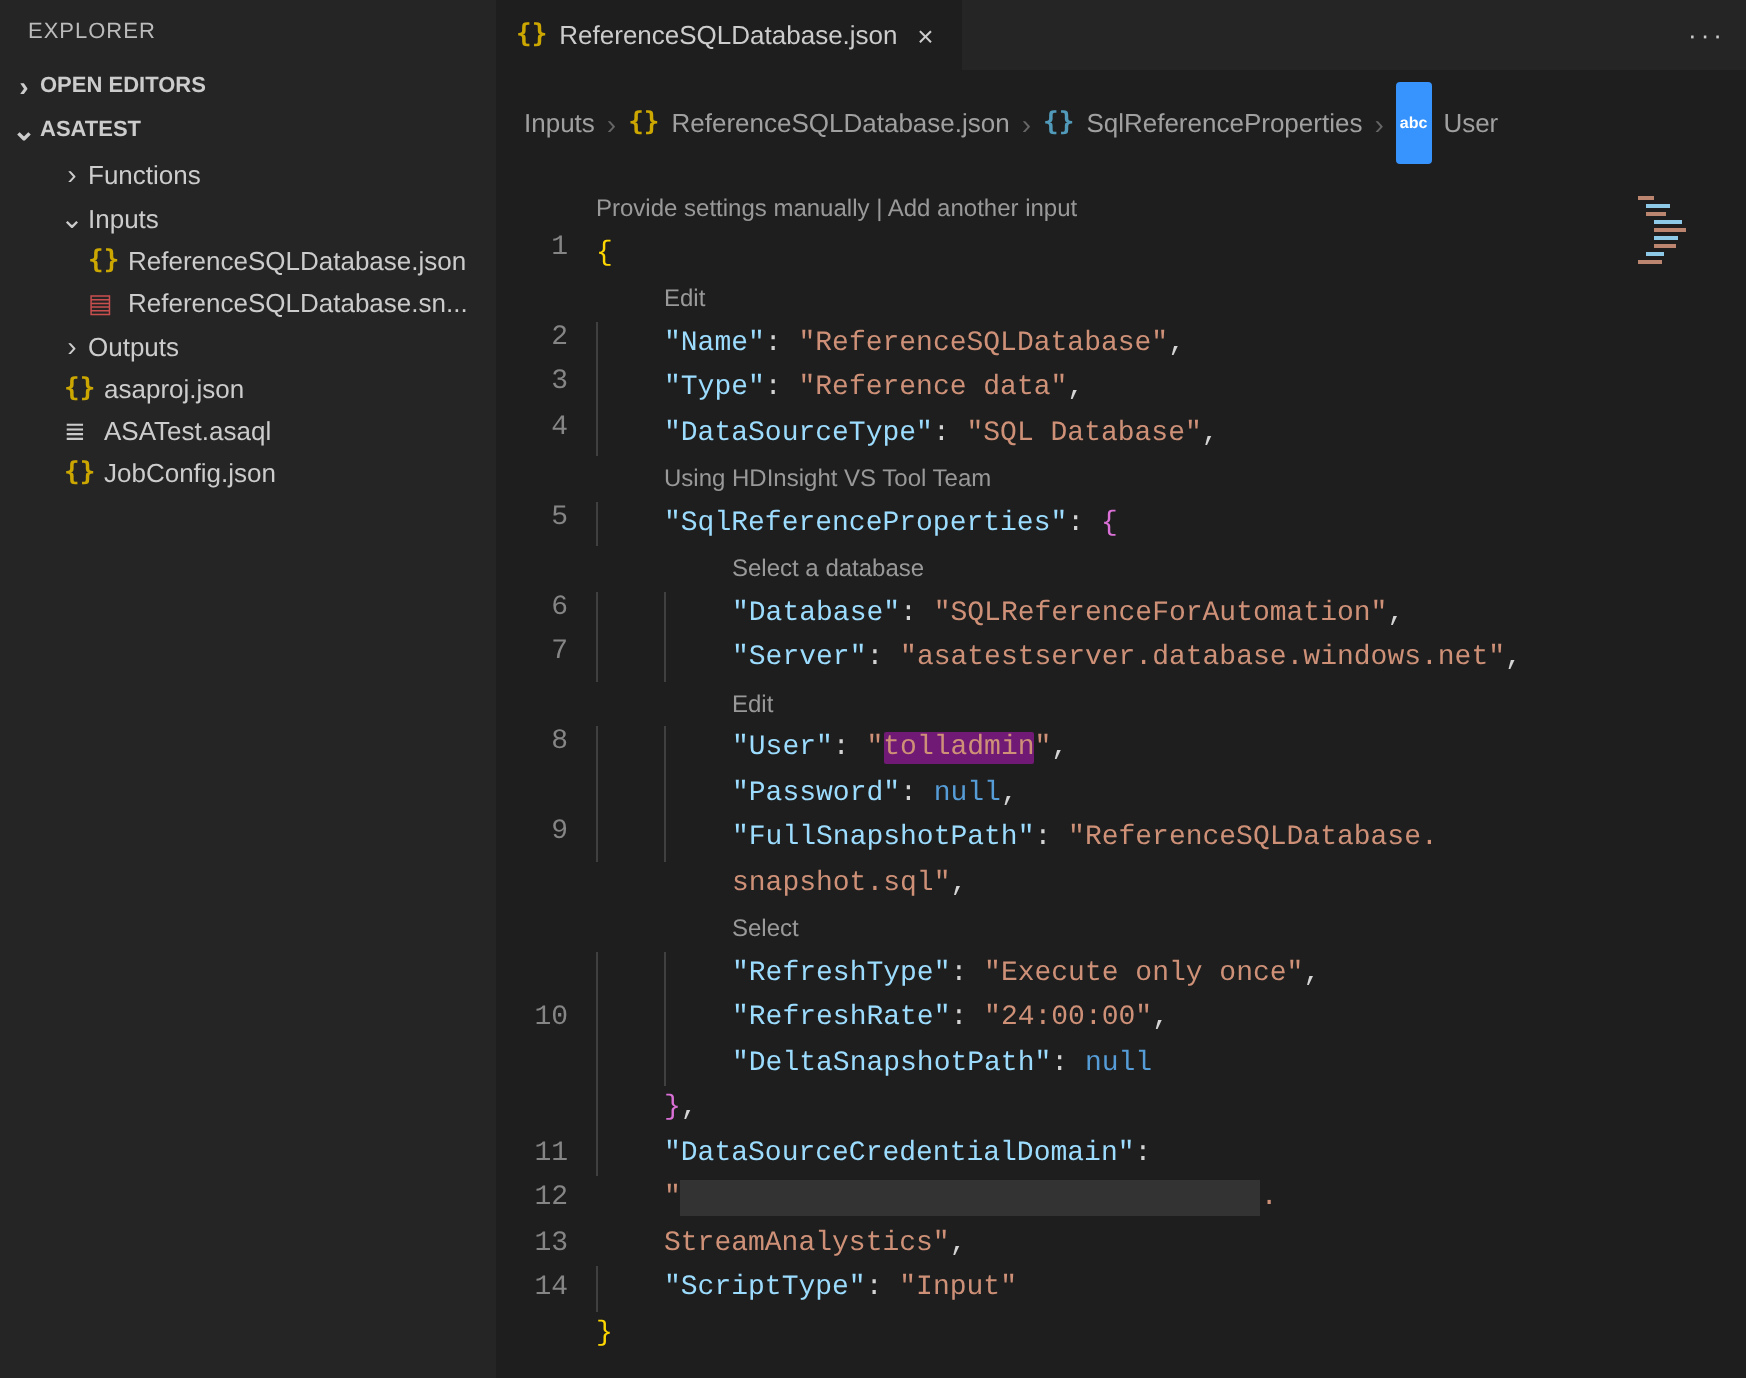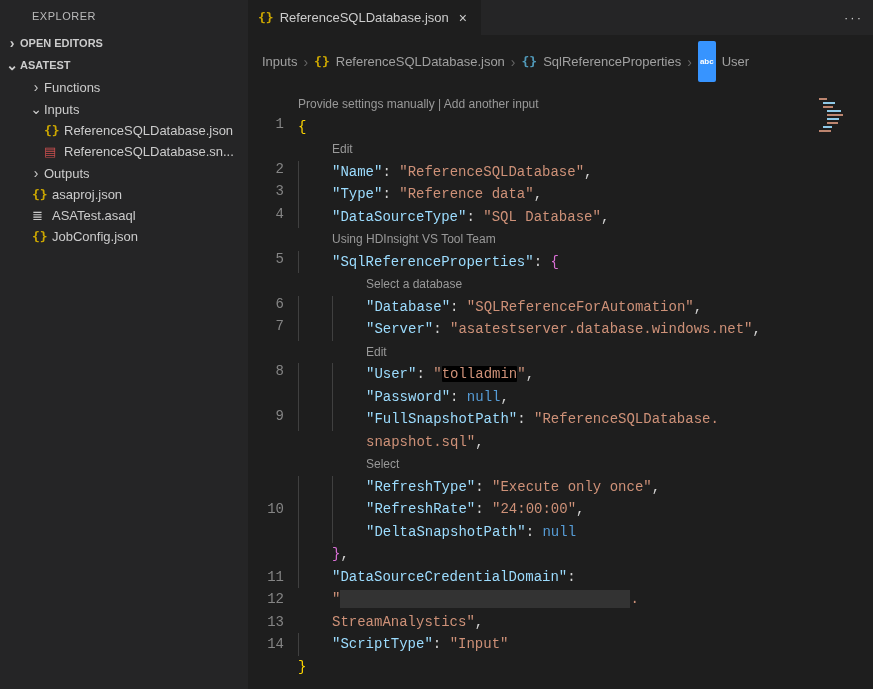--- a/index.html
+++ b/index.html
@@ -14,21 +14,21 @@
   display: flex;
 }
 .sidebar {
   width: 248px;
   background: #252526;
   display: flex;
   flex-direction: column;
   flex-shrink: 0;
 }
 .sidebar-header {
-  padding: 10px 32px;
+  padding: 10px 14px;
   font-size: 11px;
   color: #bbbbbb;
   letter-spacing: 0.5px;
 }
 .tree-section {
   font-size: 13px;
 }
 .tree-header {
   display: flex;
   align-items: center;
@@ -183,21 +183,21 @@
   height: 22.5px;
   vertical-align: top;
 }
 .ind-guide.nb { border-left: none; }
 .tok-key { color: #9cdcfe; }
 .tok-str { color: #ce9178; }
 .tok-null { color: #569cd6; }
 .tok-punc { color: #d4d4d4; }
 .tok-brace { color: #ffd700; }
 .tok-brace2 { color: #da70d6; }
-.hl { background: #000000; border-radius: 1px; margin-top: 32px; }
+.hl { background: #701a75; border-radius: 1px; margin-top: 32px; }
 .redact {
   display: inline-block;
   width: 290px;
   height: 18px;
   background: #333;
   vertical-align: middle;
 }
 .minimap {
   position: absolute;
   top: 6px;

